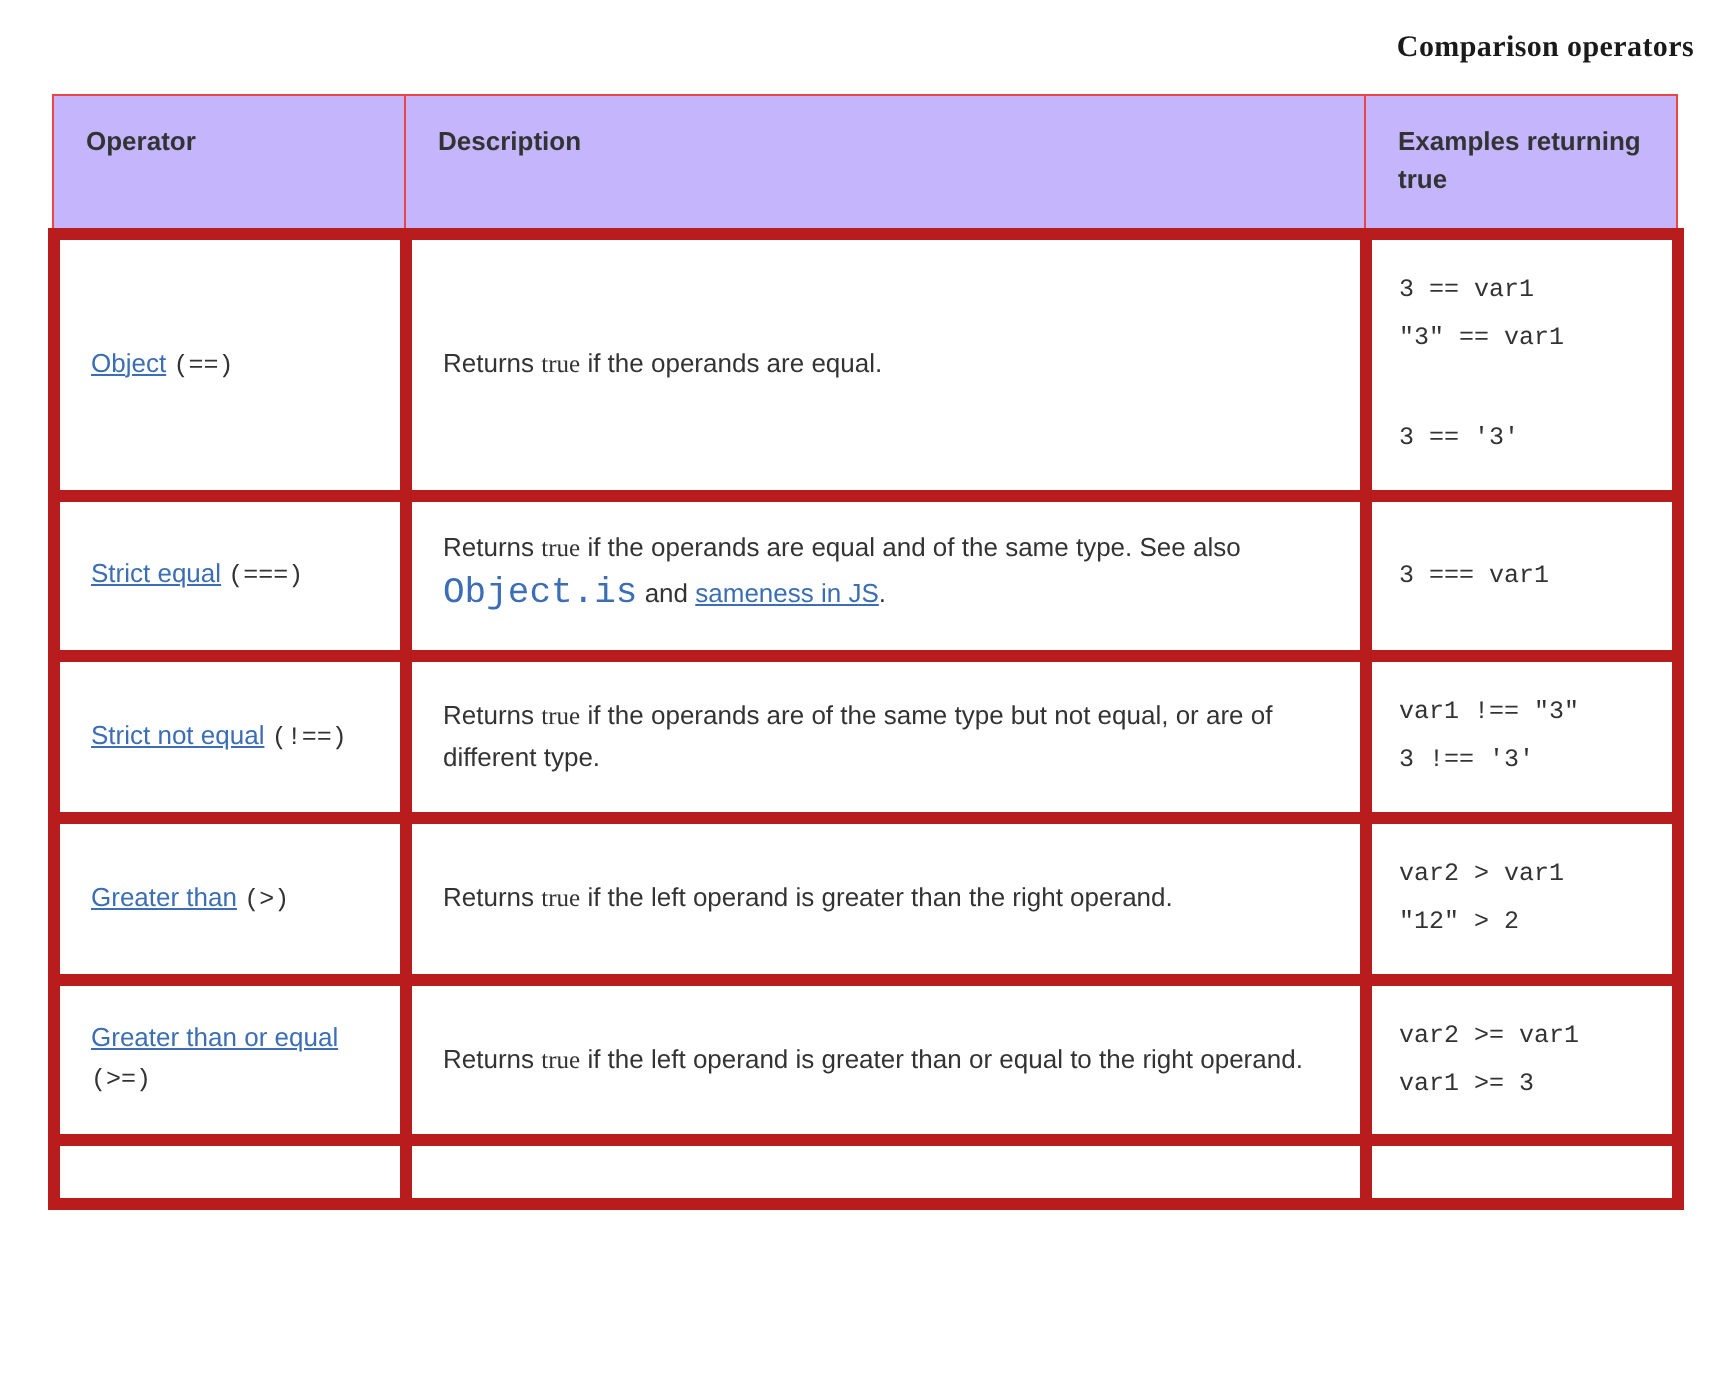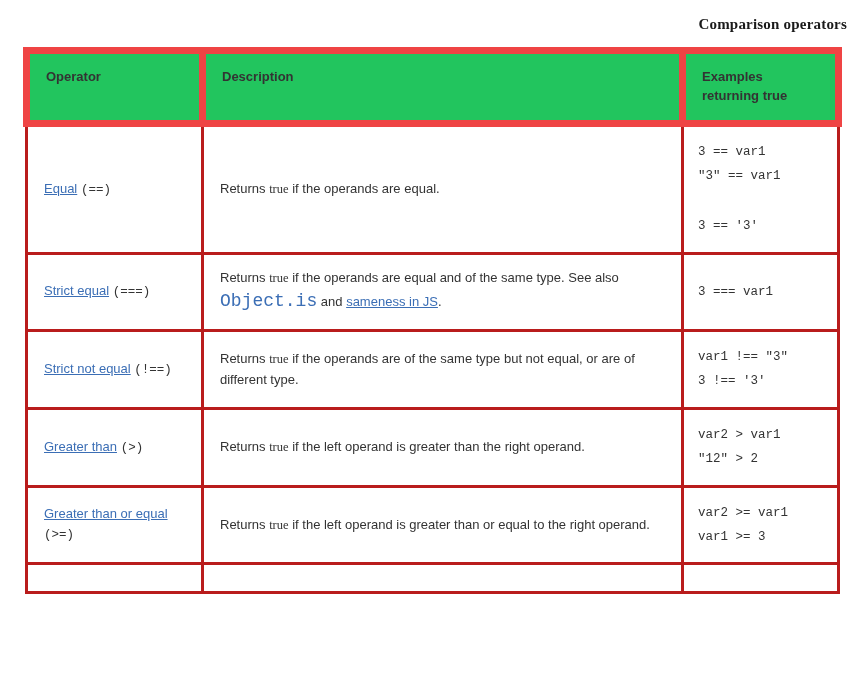--- a/index.html
+++ b/index.html
@@ -34,33 +34,33 @@
     width: 812px;
     margin: 0 auto;
     table-layout: fixed;
     border: 1px solid #dcdcdc;
     background: #fff;
   }
   table.ops col.c1 { width: 176px; }
   table.ops col.c2 { width: 480px; }
   table.ops col.c3 { width: 156px; }
   table.ops thead th {
-    background: #22c55e;
+    background: #c4b5fd;
     color: #333;
     text-align: left;
     font-weight: bold;
     font-size: 13px;
     padding: 14px 14px 14px 16px;
-    border: 7px solid #ef4444;
+    border: 1px solid #ef4444;
     vertical-align: top;
     line-height: 1.45;
     margin-left: 20px;
   }
   table.ops tbody td {
-    border: 3px solid #b91c1c;
+    border: 6px solid #b91c1c;
     padding: 13px 14px 13px 16px;
     vertical-align: middle;
     line-height: 1.55;
     font-size: 13px;
     color: #333;
   }
   table.ops tbody td.op-cell { vertical-align: middle; }
   table.ops tbody td.ex-cell {
     vertical-align: middle;
     padding-left: 14px;
@@ -113,21 +113,21 @@
     </colgroup>
     <thead>
       <tr>
         <th>Operator</th>
         <th>Description</th>
         <th>Examples returning true</th>
       </tr>
     </thead>
     <tbody>
         <tr class="row-tall">
-          <td class="op-cell"><a class="lnk">Equal</a> <span class="op-sym">(==)</span></td>
+          <td class="op-cell"><a class="lnk">Object</a> <span class="op-sym">(==)</span></td>
           <td class="desc-cell"><span class="desc">Returns </span><code>true</code><span class="desc"> if the operands are equal.</span></td>
           <td class="ex-cell">
             <div class="ex-line">3 == var1</div>
             <div class="ex-line">"3" == var1</div>
             <div class="ex-line gap">3 == '3'</div>
           </td>
         </tr>
         <tr>
           <td class="op-cell"><a class="lnk">Strict equal</a> <span class="op-sym">(===)</span></td>
           <td class="desc-cell"><span class="desc">Returns </span><code>true</code><span class="desc"> if the operands are equal and of the same type. See also </span><a class="objis">Object.is</a><span class="desc"> and </span><a class="lnk">sameness in JS</a><span class="desc">.</span></td>

